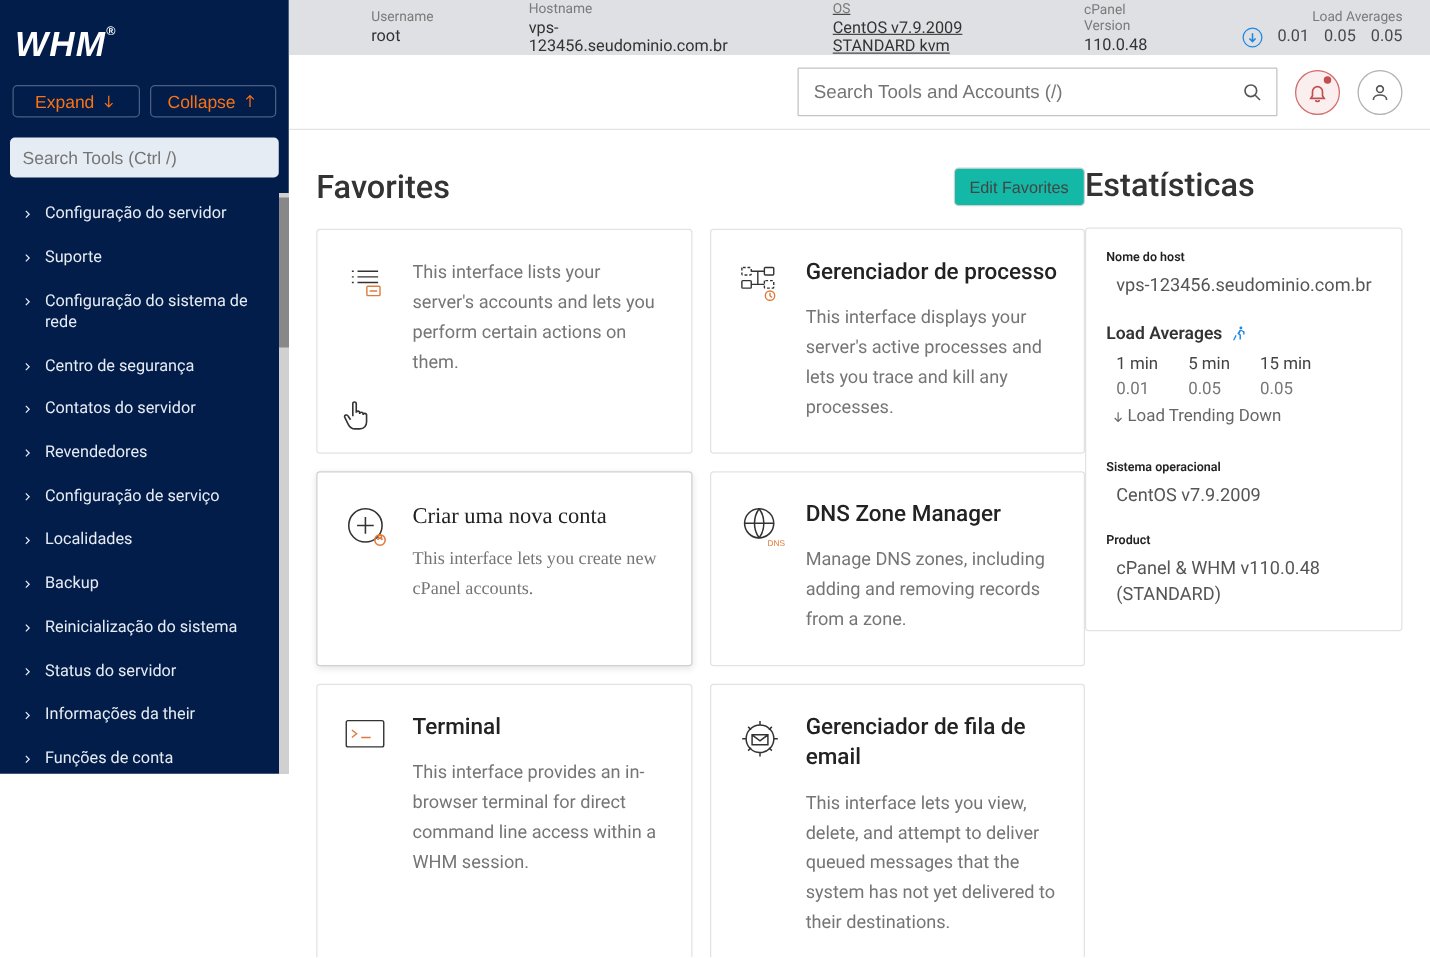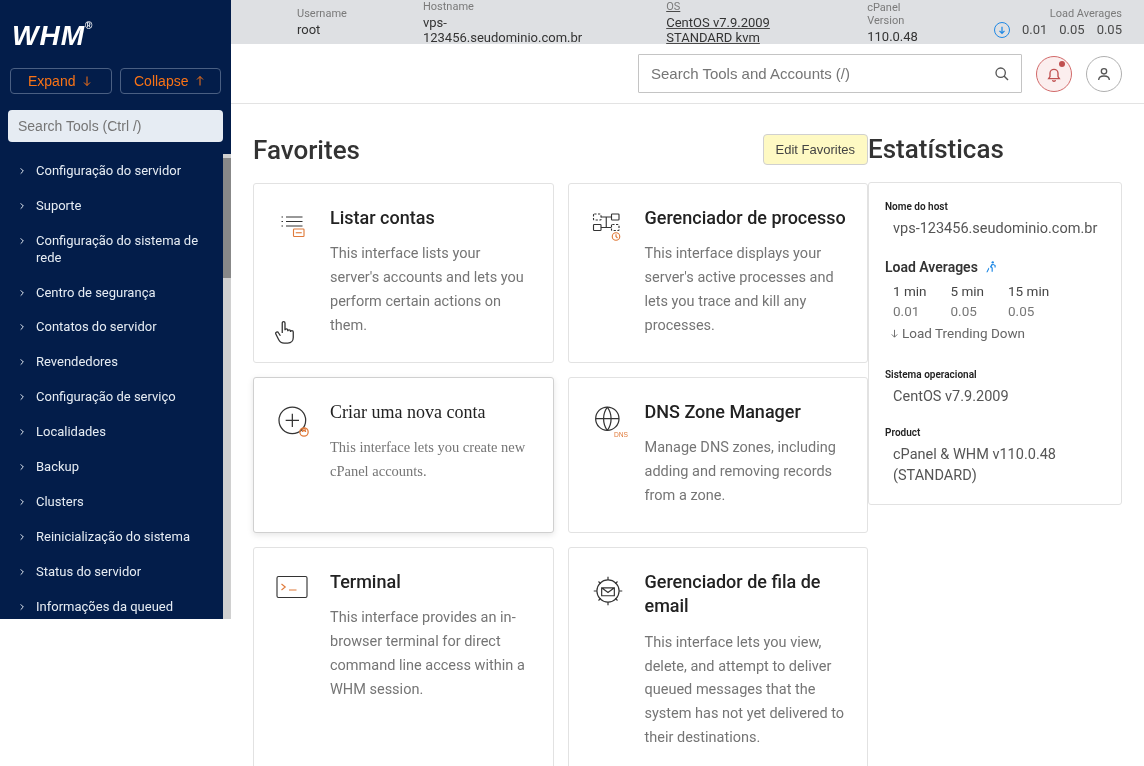--- a/index.html
+++ b/index.html
@@ -193,21 +193,21 @@
     justify-content: space-between;
     margin-bottom: 18px;
   }
   .fav-head h2 {
     font-size: 26px;
     font-weight: 500;
     color: #333;
   }
   .edit-fav {
     border: 1px solid #d0d0d0;
-    background: #fef9c3;
+    background: #14b8a6;
     padding: 7px 12px;
     font-size: 13px;
     border-radius: 4px;
     color: #444;
     cursor: pointer;
   }
   .cards {
     display: grid;
     grid-template-columns: 1fr 1fr;
     gap: 14px;
@@ -393,45 +393,37 @@
             </svg>
           </span>
           <span>Backup</span>
         </li>
         <li class="nav-item">
           <span class="chev">
             <svg width="8" height="10" viewBox="0 0 24 24" fill="none" stroke="currentColor" stroke-width="3">
               <path d="M8 4l8 8-8 8"></path>
             </svg>
           </span>
-          <span>Clusters</span>
-        </li>
-        <li class="nav-item">
-          <span class="chev">
-            <svg width="8" height="10" viewBox="0 0 24 24" fill="none" stroke="currentColor" stroke-width="3">
-              <path d="M8 4l8 8-8 8"></path>
-            </svg>
-          </span>
           <span>Reinicialização do sistema</span>
         </li>
         <li class="nav-item">
           <span class="chev">
             <svg width="8" height="10" viewBox="0 0 24 24" fill="none" stroke="currentColor" stroke-width="3">
               <path d="M8 4l8 8-8 8"></path>
             </svg>
           </span>
           <span>Status do servidor</span>
         </li>
         <li class="nav-item">
           <span class="chev">
             <svg width="8" height="10" viewBox="0 0 24 24" fill="none" stroke="currentColor" stroke-width="3">
               <path d="M8 4l8 8-8 8"></path>
             </svg>
           </span>
-          <span>Informações da queued</span>
+          <span>Informações da their</span>
         </li>
         <li class="nav-item">
           <span class="chev">
             <svg width="8" height="10" viewBox="0 0 24 24" fill="none" stroke="currentColor" stroke-width="3">
               <path d="M8 4l8 8-8 8"></path>
             </svg>
           </span>
           <span>Funções de conta</span>
         </li>
         <li class="nav-item">
@@ -526,21 +518,20 @@
       <div class="cards" id="cards">
           <div class="card">
             <div class="card-icon">
               <svg width="36" height="36" viewBox="0 0 48 48" fill="none" stroke="#333" stroke-width="1.5">
                 <path d="M10 12h2M10 18h2M10 24h2M16 12h22M16 18h22M16 24h22"></path>
                 <rect x="26" y="28" width="14" height="10" rx="1" stroke="#e07a3a"></rect>
                 <path d="M29 33h8" stroke="#e07a3a"></path>
               </svg>
             </div>
             <div class="card-body">
-              <div class="card-title">Listar contas</div>
               <div class="card-desc">This interface lists your server's accounts and lets you perform certain actions on them.</div>
             </div>
             <div class="hover-hand">
               <svg width="22" height="26" viewBox="0 0 24 28" fill="none" stroke="#333" stroke-width="1.4">
                 <path d="M9 3v11M9 3a1.5 1.5 0 013 0v8a1.5 1.5 0 013 0v1a1.5 1.5 0 013 0v1a1.5 1.5 0 013 0v6c0 3-2 6-6 6h-4c-3 0-5-2-6-4l-3-6c-1-2 2-3 3-1l2 3"></path>
               </svg>
             </div>
           </div>
           <div class="card">
             <div class="card-icon">

